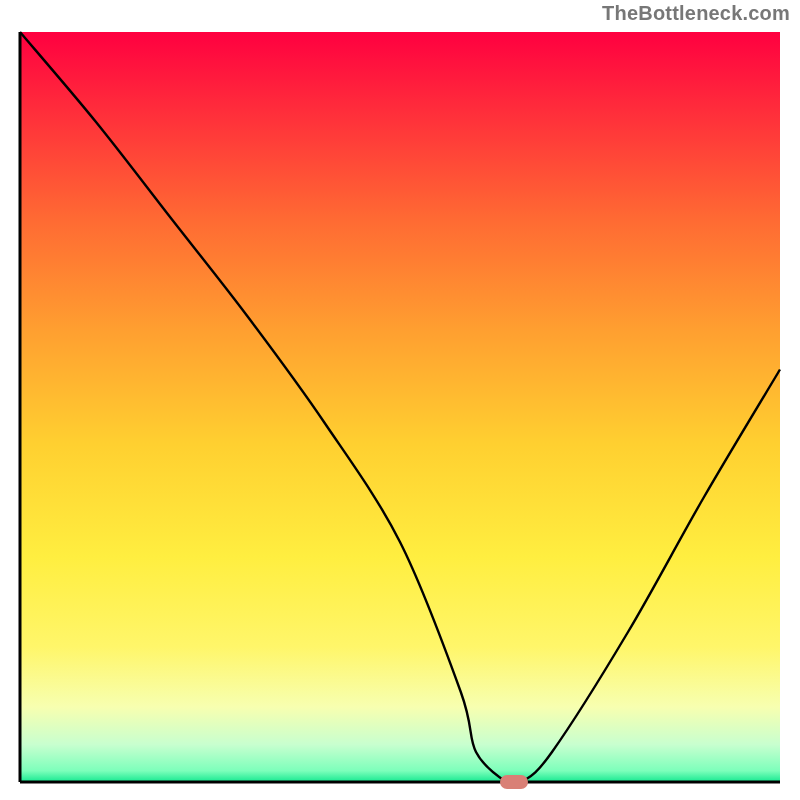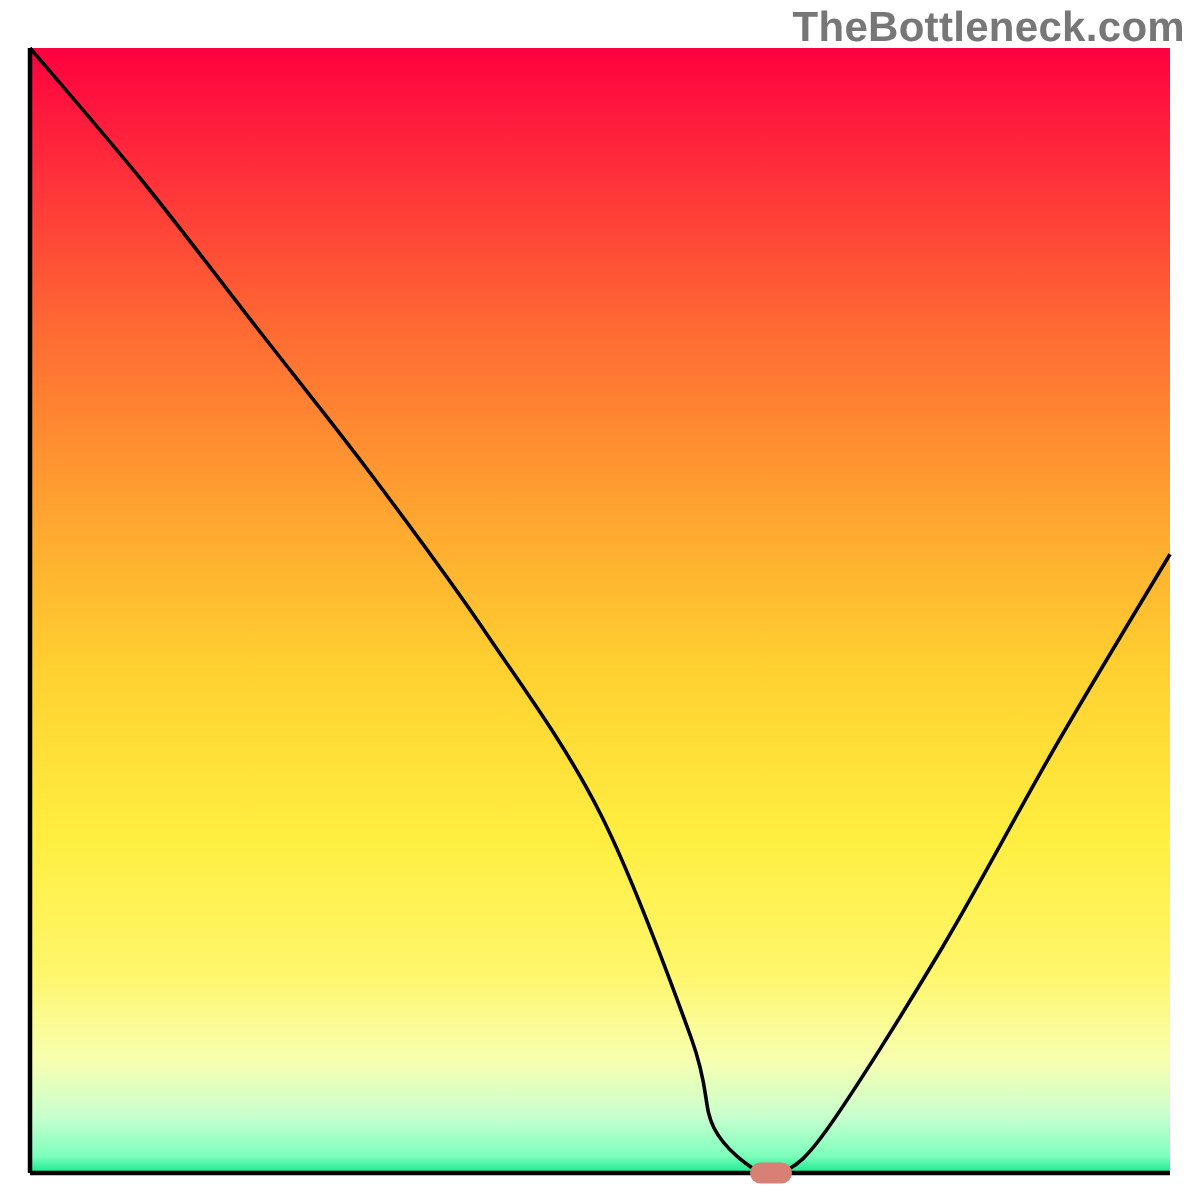--- a/index.html
+++ b/index.html
@@ -13,21 +13,21 @@
   }
   .wrap {
     position: relative;
     width: 800px;
     height: 800px;
   }
   .watermark {
     position: absolute;
     top: 2px;
     right: 10px;
-    font-size: 28px;
+    font-size: 20px;
     font-weight: 600;
     color: #777;
     letter-spacing: 0.2px;
   }
   svg {
     display: block;
   }
 </style>
 </head>
 <body>

